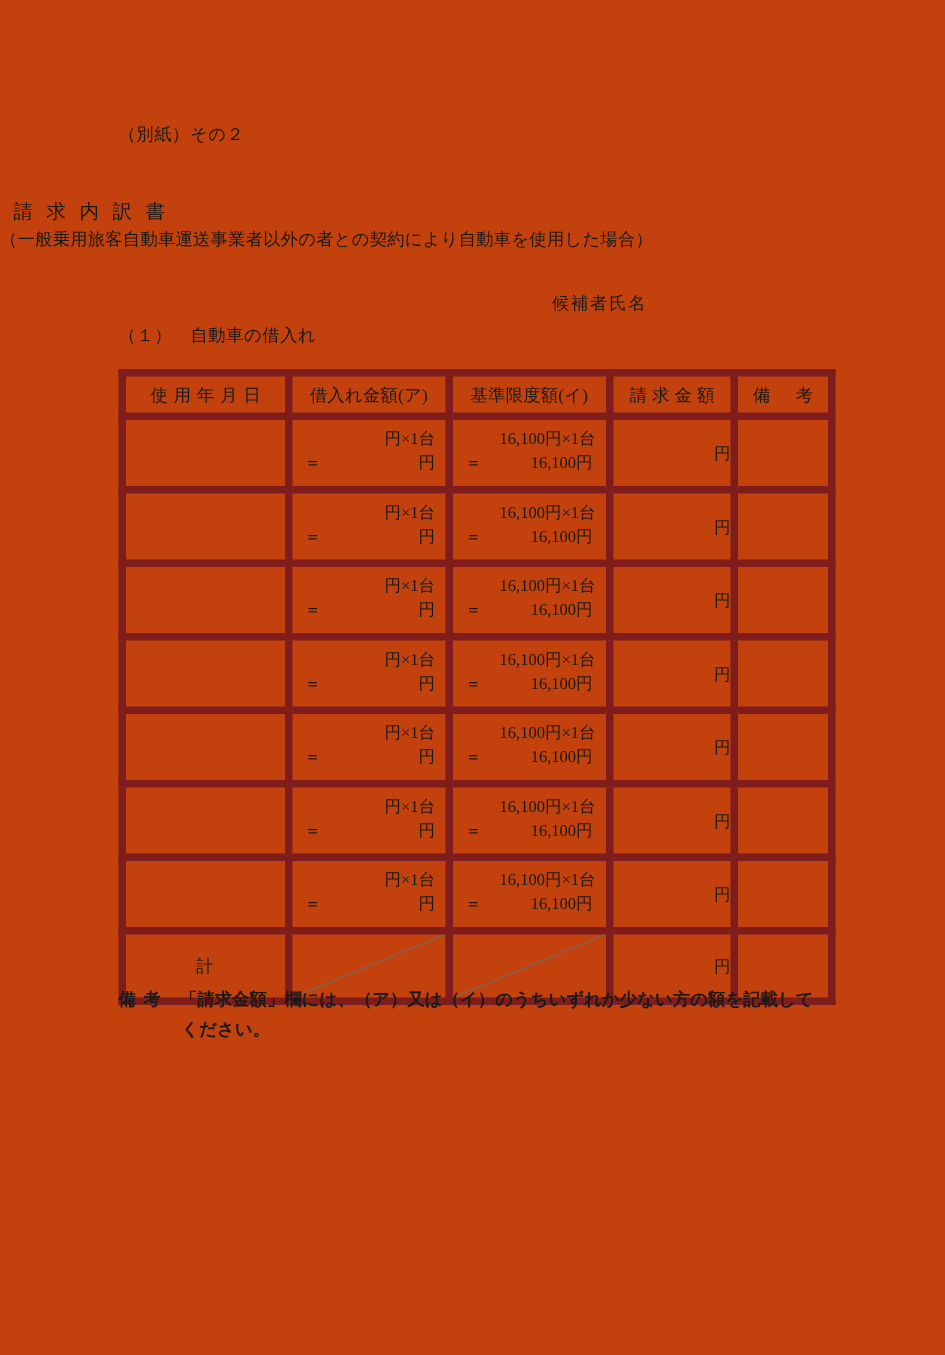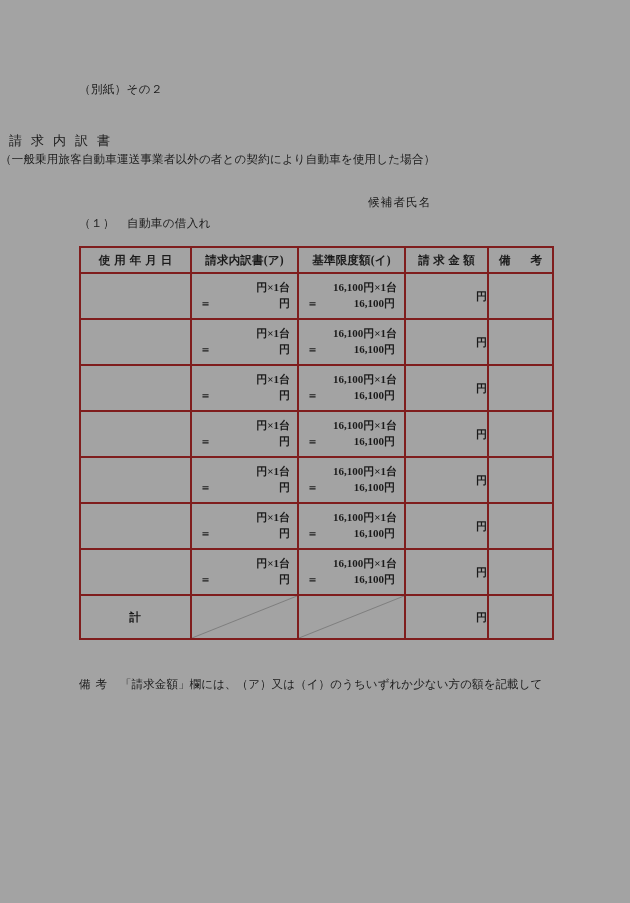--- a/index.html
+++ b/index.html
@@ -11,21 +11,21 @@
     height: 903px;
     background: #ffffff;
     font-family: "Liberation Serif", "DejaVu Serif", serif;
     color: #1a1a1a;
     -webkit-font-smoothing: antialiased;
   }
   .page {
     position: relative;
     width: 630px;
     height: 903px;
-    background: #a3a3a3;
+    background: #c2410c;
     overflow: hidden;
   }
 
   
   .attach-label {
     position: absolute;
     left: 79px;
     top: 82px;
     font-size: 11.5px;
     letter-spacing: 0.4px;
@@ -88,24 +88,24 @@
     width: 473px;
   }
   table.billing {
     border-collapse: collapse;
     table-layout: fixed;
     width: 473px;
     font-size: 11px;
   }
   table.billing th,
   table.billing td {
-    border: 2px solid #7f1d1d;
+    border: 5px solid #7f1d1d;
     padding: 0;
     vertical-align: middle;
-    font-weight: bold;
+    font-weight: normal;
   }
   col.c1 { width: 111px; }
   col.c2 { width: 107px; }
   col.c3 { width: 107px; }
   col.c4 { width: 83px; }
   col.c5 { width: 65px; }
 
   thead th {
     height: 24px;
     text-align: center;
@@ -172,24 +172,25 @@
     top: 0;
     width: 100%;
     height: 100%;
     display: block;
   }
 
   
   .footnote {
     position: absolute;
     left: 79px;
-    top: 674px;
+    top: 657px;
     width: 490px;
     font-size: 11.5px;
     line-height: 1.75;
+    font-weight: bold;
   }
   .footnote .fn-head {
     letter-spacing: 5px;
     margin-right: 8px;
   }
   .footnote .fn-body {
     letter-spacing: 0.1px;
   }
   .footnote .fn-cont {
     display: block;
@@ -219,21 +220,21 @@
       <colgroup>
         <col class="c1">
           <col class="c2">
           <col class="c3">
           <col class="c4">
           <col class="c5">
       </colgroup>
       <thead>
         <tr>
           <th class="sp-wide">使用年月日</th>
-          <th class="sp-none">請求内訳書(ア)</th>
+          <th class="sp-none">借入れ金額(ア)</th>
           <th class="sp-none">基準限度額(イ)</th>
           <th class="sp-mid">請求金額</th>
           <th class="remarks-head">
             <span class="rm-inner">
               <span>備</span>
               <span>考</span>
             </span>
           </th>
         </tr>
       </thead>
@@ -413,15 +414,16 @@
             </td>
             <td class="claim">円</td>
             <td class="note-cell"></td>
           </tr>
         </tbody>
     </table>
   </div>
 
   <div class="footnote">
     <span class="fn-head">備考</span><span class="fn-body">「請求金額」欄には、（ア）又は（イ）のうちいずれか少ない方の額を記載して</span>
+    <span class="fn-cont">ください。</span>
   </div>
 
 </div>
 
 </body></html>

